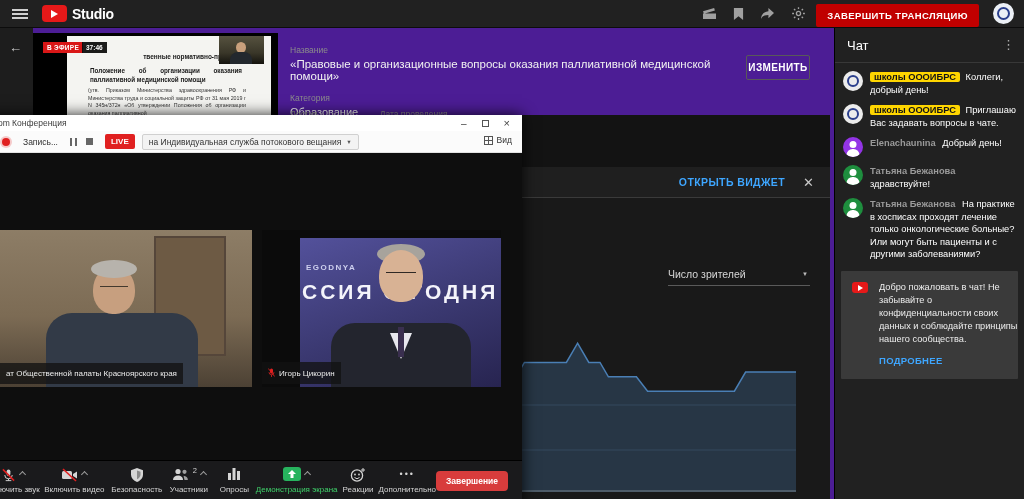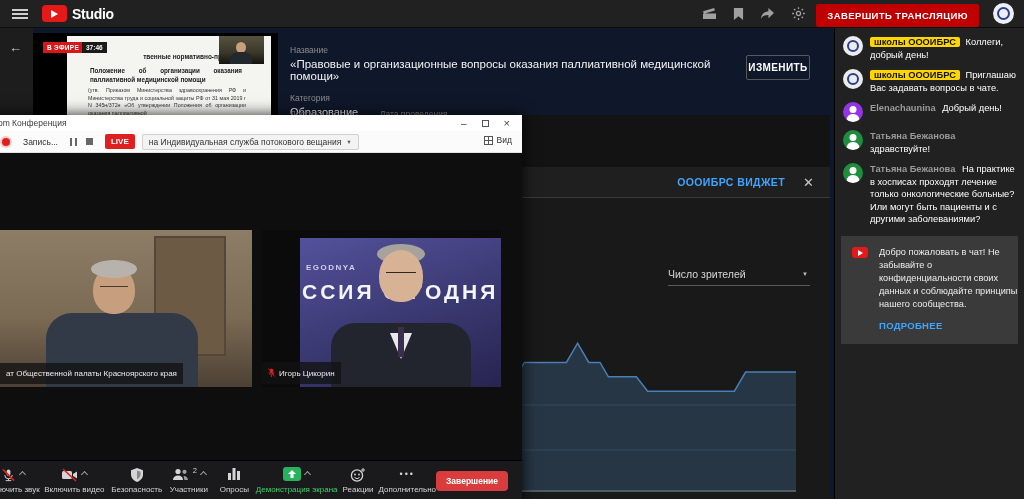--- a/index.html
+++ b/index.html
@@ -1,17 +1,17 @@
 <!DOCTYPE html>
 <html><head>
 <meta charset="utf-8">
 <style>
   *{margin:0;padding:0;box-sizing:border-box}
   html,body{width:1024px;height:499px;background:#000;overflow:hidden}
-  #app{position:relative;width:1024px;height:499px;background:#0f172a;overflow:hidden;
+  #app{position:relative;width:1024px;height:499px;background:#4c1d95;overflow:hidden;
        font-family:"Liberation Sans","DejaVu Sans",sans-serif;color:#fff}
 
   
   .topbar{position:absolute;left:0;top:0;right:0;height:28px;background:#212121;
           border-bottom:1px solid #0c0c0c;display:flex;align-items:center;padding:0 10px;z-index:4}
   .burger{width:16px;height:10px;display:flex;flex-direction:column;justify-content:space-between;margin:0 14px 0 2px;cursor:pointer}
   .burger i{height:2px;background:#cfcfcf;display:block}
   .ytlogo{width:25px;height:17px;background:#e61919;border-radius:4px;position:relative;margin-right:5px}
   .ytlogo::after{content:"";position:absolute;left:9px;top:4.5px;border-left:7px solid #fff;
                  border-top:4px solid transparent;border-bottom:4px solid transparent}
@@ -208,41 +208,45 @@
   </div>
   <button class="editbtn">ИЗМЕНИТЬ</button>
   <div class="hid-labels">
     <span class="flabel">Доступ</span>
     <span class="flabel">Дата проведения</span>
   </div>
 
   <div class="darkband"></div>
 
   <div class="widgetbar">
-    <span class="widgetlink">ОООИБРС ВИДЖЕТ</span>
+    <span class="widgetlink">ОТКРЫТЬ ВИДЖЕТ</span>
     <span class="widgetclose">✕</span>
   </div>
 
   <div class="analytics">
     <div class="metricsel">
       <span>Число зрителей</span>
       <span class="car">▼</span>
     </div>
     <div class="chartwrap">
       <svg id="chart-svg" width="280" height="192" viewBox="0 0 280 192">
         <line x1="0" y1="105" x2="280" y2="105" stroke="#2f3844" stroke-width="1"></line>
         <line x1="0" y1="150" x2="280" y2="150" stroke="#2f3844" stroke-width="1"></line>
         <polygon id="chart-area" fill="#3a5a7d" fill-opacity="0.45" points="0.0,76.8 8.4,62.4 50.4,62.4 61.6,43.2 72.8,62.4 84.0,62.4 92.4,76.8 120.4,76.8 131.6,91.2 218.4,91.2 229.6,72.0 280.0,72.0 280,192 0,192"></polygon>
         <polyline id="chart-line" fill="none" stroke="#4a7fb5" stroke-width="1.5" points="0.0,76.8 8.4,62.4 50.4,62.4 61.6,43.2 72.8,62.4 84.0,62.4 92.4,76.8 120.4,76.8 131.6,91.2 218.4,91.2 229.6,72.0 280.0,72.0"></polyline>
         <line x1="0" y1="191" x2="280" y2="191" stroke="#76818e" stroke-width="1.2"></line>
       </svg>
     </div>
   </div>
 
   <aside class="chat">
+    <div class="chat-head">
+      <span>Чат</span>
+      <span class="kebab">⋮</span>
+    </div>
     <div class="chat-msgs" id="chat-messages">
         <div class="msg">
           <span class="avatar logo"></span>
           <div class="mbody"><span class="badge">школы ОООИБРС</span> <span>Коллеги, добрый день!</span></div>
         </div>
         <div class="msg">
           <span class="avatar logo"></span>
           <div class="mbody"><span class="badge">школы ОООИБРС</span> <span>Приглашаю Вас задавать вопросы в чате.</span></div>
         </div>
         <div class="msg">

